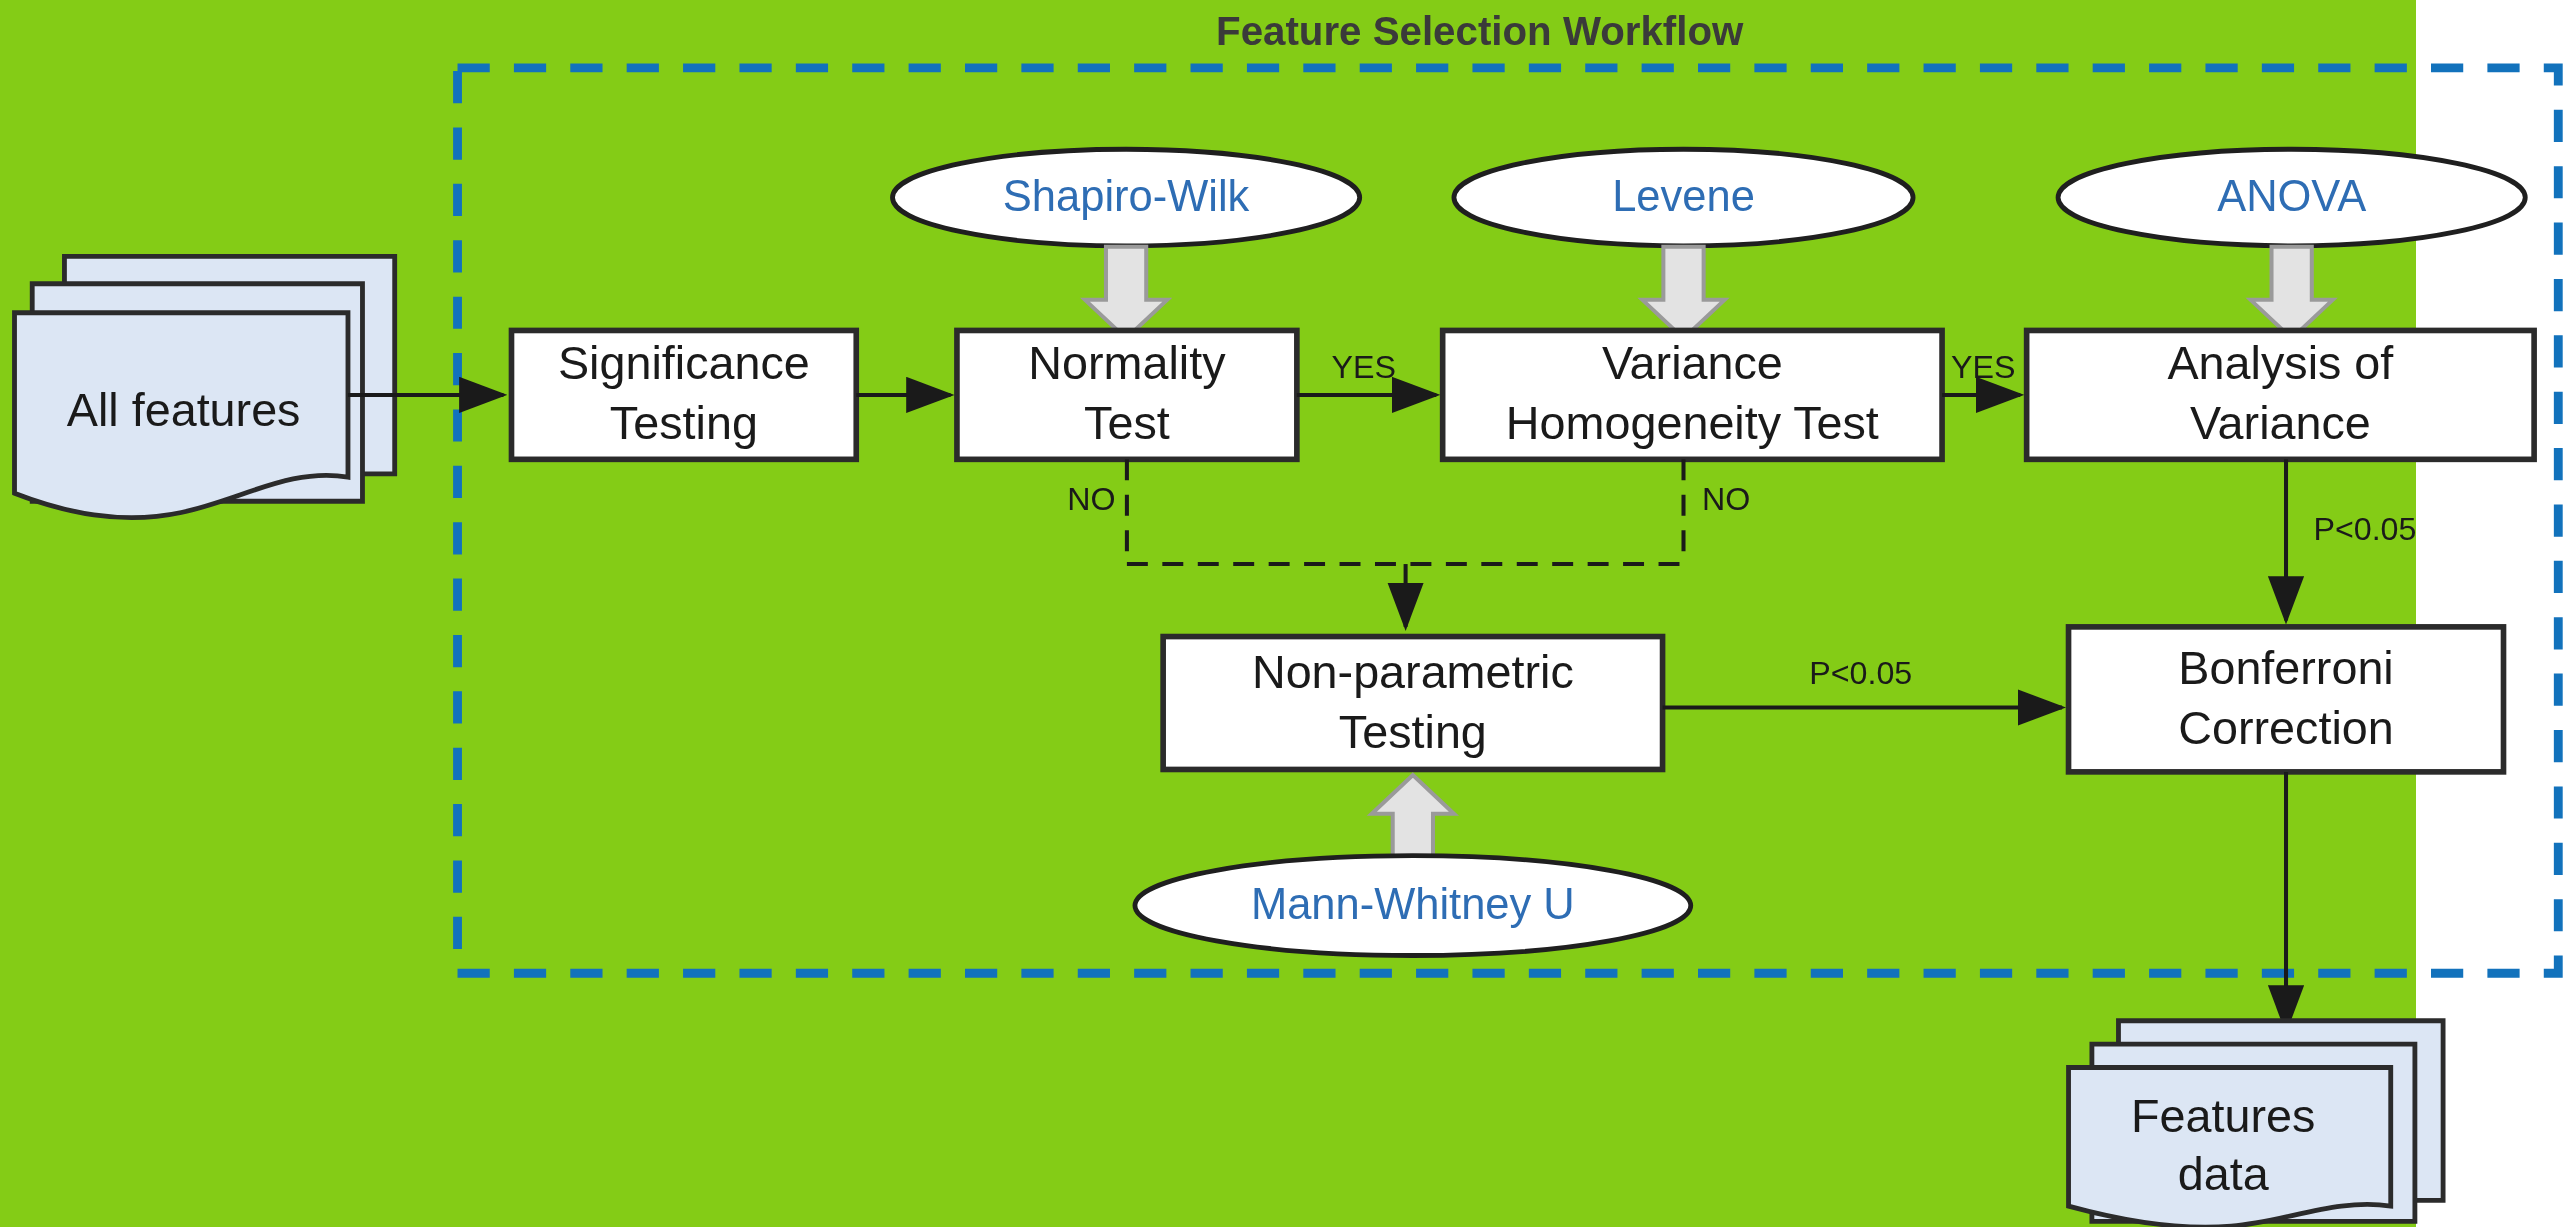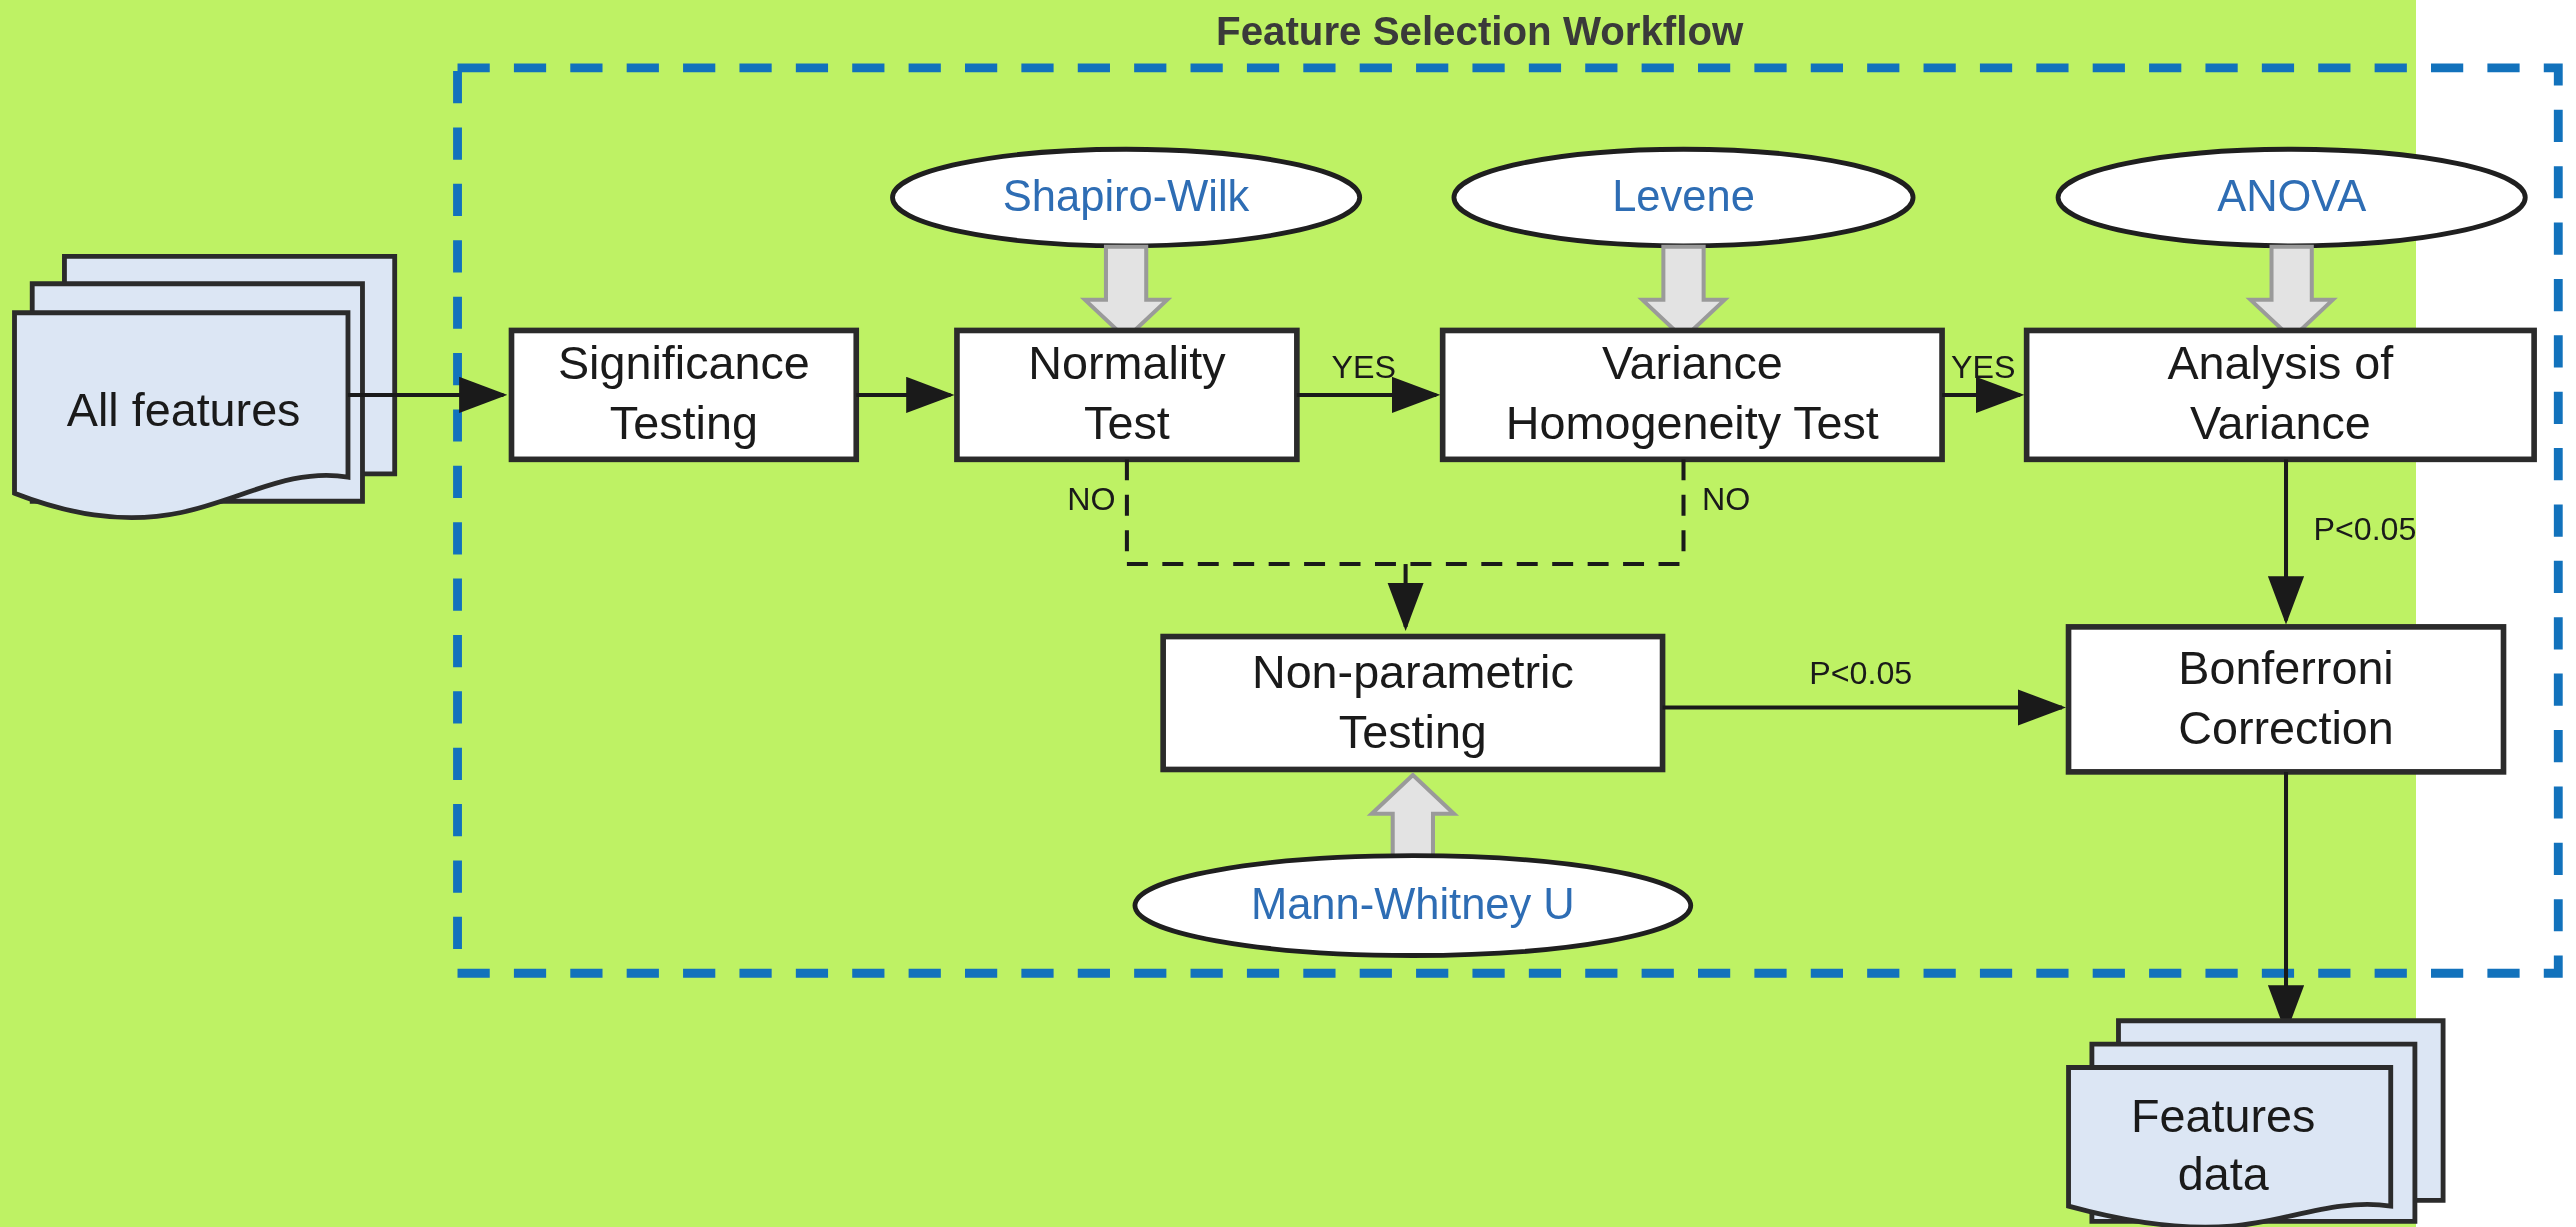--- a/index.html
+++ b/index.html
@@ -1,20 +1,20 @@
 <!DOCTYPE html>
 <html style="font-size:13px"><head>
 <meta charset="utf-8">
 <style>
   html,body{margin:0;padding:0;background:#ffffff;}
   body{
     width:2576px;height:1228px;overflow:hidden;
     font-family:"Liberation Sans","DejaVu Sans",sans-serif;
   }
-  #stage{position:relative;width:2416px;height:1228px;background:#bef264;text-decoration:underline;}
+  #stage{position:relative;width:2416px;height:1228px;background:#84cc16;text-decoration:underline;}
   svg#canvas{position:absolute;left:0;top:0;width:2576px;height:1228px;}
   .boxtext{font-family:"Liberation Sans","DejaVu Sans",sans-serif;fill:#1a1a1a;font-size:58px;text-anchor:middle;dominant-baseline:middle;}
   .elltext{font-family:"Liberation Sans","DejaVu Sans",sans-serif;fill:#2E6DB4;font-size:54px;text-anchor:middle;dominant-baseline:middle;}
   .doctext{font-family:"Liberation Sans","DejaVu Sans",sans-serif;fill:#1a1a1a;font-size:58px;text-anchor:middle;dominant-baseline:middle;}
   .edgelabel{font-family:"Liberation Sans","DejaVu Sans",sans-serif;fill:#1a1a1a;font-size:40px;text-anchor:middle;dominant-baseline:middle;}
   .title{font-family:"Liberation Sans","DejaVu Sans",sans-serif;fill:#3a3a3a;font-size:50px;font-weight:bold;text-anchor:middle;dominant-baseline:middle;}
   .proc{fill:#ffffff;stroke:#2b2b2b;stroke-width:7;}
   .ell{fill:#ffffff;stroke:#1f1f1f;stroke-width:6;}
   .docshape{fill:#dce6f4;stroke:#2b2b2b;stroke-width:6;stroke-linejoin:miter;}
   .docback{fill:#dce6f4;stroke:#2b2b2b;stroke-width:6;}

